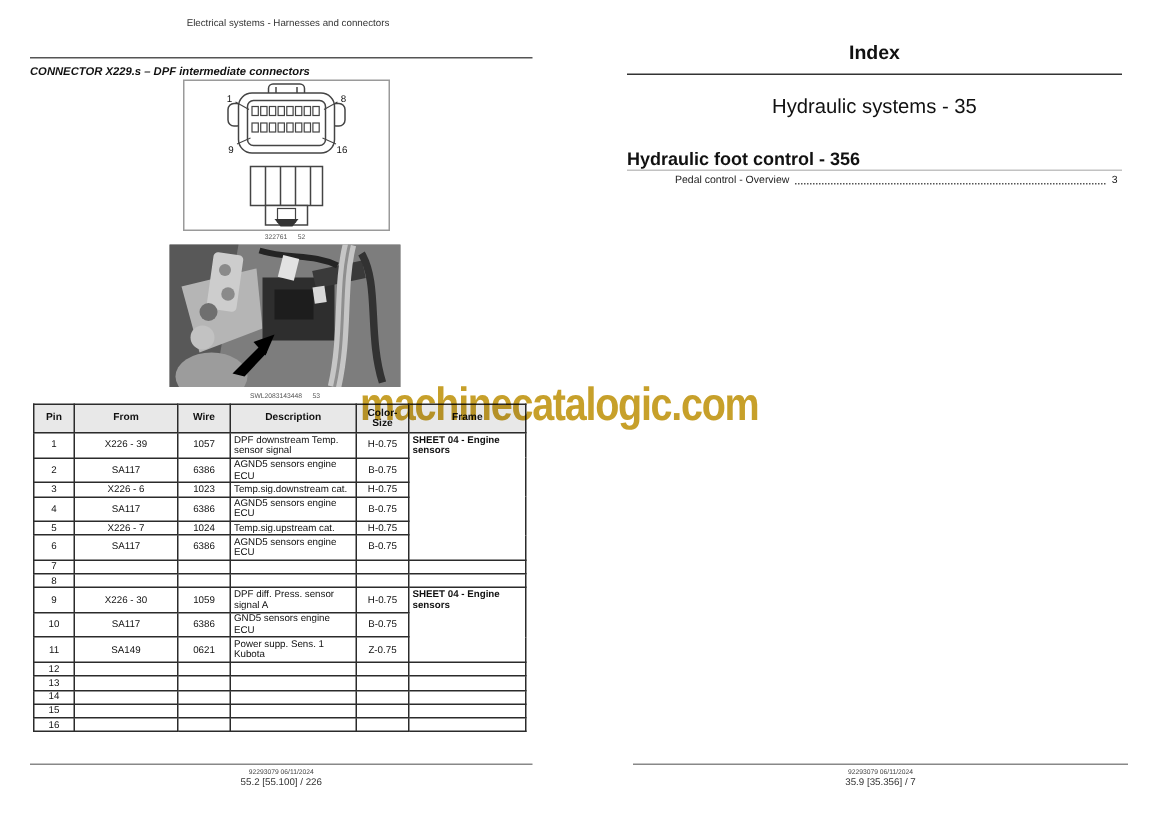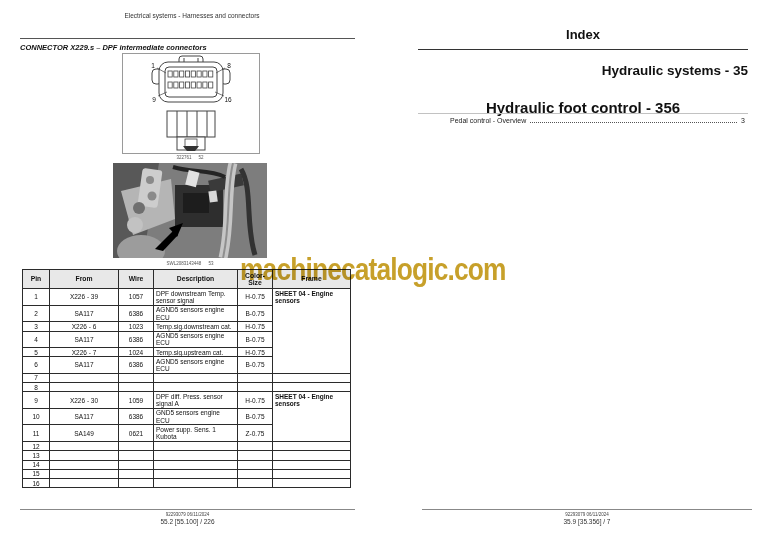--- a/index.html
+++ b/index.html
@@ -28,22 +28,22 @@
   .c-desc{text-align:left;}
   .c-frame{font-weight:bold;text-align:left;vertical-align:top;}
 
   .lp-footer-rule{left:20px;top:509px;width:335px;height:0;border-top:1.5px solid #888;}
   .lp-footer1{left:20px;top:512px;width:335px;text-align:center;font-size:4.5px;color:#444;}
   .lp-footer2{left:20px;top:518px;width:335px;text-align:center;font-size:6.5px;color:#333;}
 
   
   .rp-title{left:418px;top:27px;width:330px;text-align:center;font-size:13px;font-weight:bold;color:#111;}
   .rp-title-rule{left:418px;top:49px;width:330px;height:0;border-top:1px solid #333;}
-  .rp-section{left:418px;top:63px;width:330px;text-align:right;font-size:13.5px;font-weight:bold;color:#111;}
-  .rp-subsection{left:418px;top:99px;width:330px;text-align:center;font-size:15px;font-weight:bold;color:#111;}
+  .rp-section{left:418px;top:63px;width:330px;text-align:center;font-size:13.5px;font-weight:normal;color:#111;}
+  .rp-subsection{left:418px;top:99px;width:330px;text-align:left;font-size:12px;font-weight:bold;color:#111;}
   .rp-index-rule{left:418px;top:113px;width:330px;height:0;border-top:1px solid #c2c2c2;}
   .idx-list{left:450px;top:117px;width:295px;}
   .idx-row{display:flex;align-items:flex-end;font-size:7px;color:#222;}
   .idx-label{white-space:nowrap;}
   .idx-leader{flex:1;border-bottom:1px dotted #555;margin:0 4px 1.5px 4px;height:0;}
   .idx-page{white-space:nowrap;}
 
   .rp-footer-rule{left:422px;top:509px;width:330px;height:0;border-top:1.5px solid #888;}
   .rp-footer1{left:422px;top:512px;width:330px;text-align:center;font-size:4.5px;color:#444;}
   .rp-footer2{left:422px;top:518px;width:330px;text-align:center;font-size:6.5px;color:#333;}

